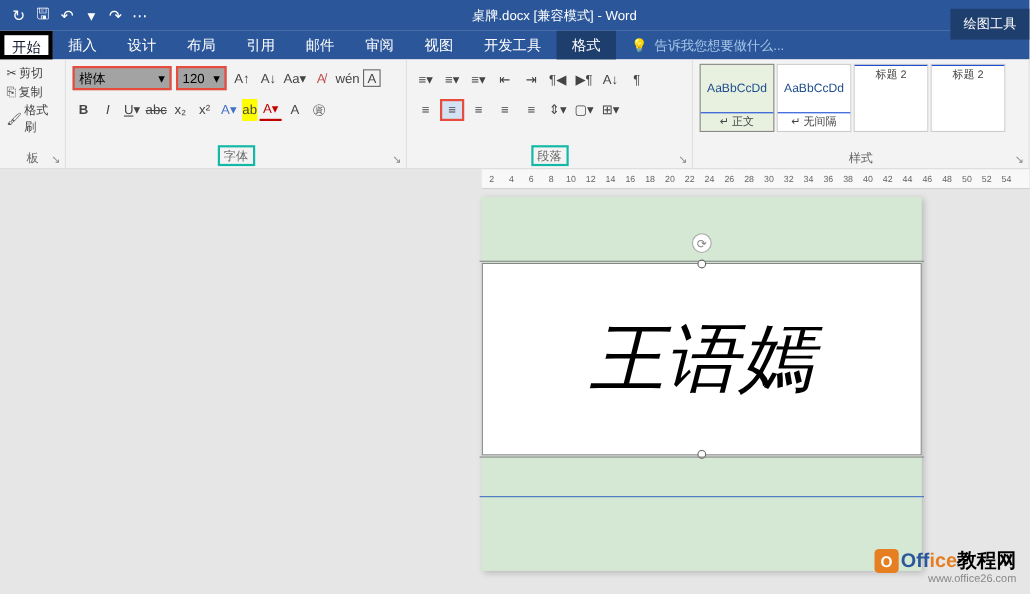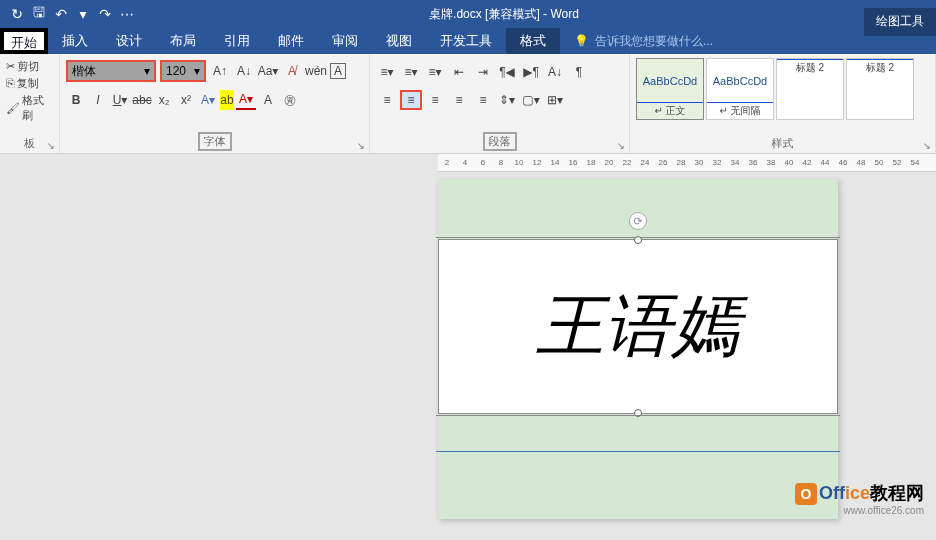--- a/index.html
+++ b/index.html
@@ -13,21 +13,21 @@
     
     .tabs { height: 26px; background: #2b579a; display: flex; color: white; font-size: 13px; }
     .tab { padding: 4px 14px; cursor: pointer; }
     .tab.active { background: white; color: #0f172a; border: 4px solid #000000; padding: 2px 7px; }
     .tab.format { background: #1e3e6e; }
     .tell-me { flex: 1; padding: 4px 14px; color: #a8c5e8; display: flex; align-items: center; gap: 6px; font-size: 12px; }
     
     .ribbon { height: 100px; background: #f3f3f3; border-bottom: 1px solid #d4d4d4; display: flex; }
     .group { border-right: 1px solid #e0e0e0; padding: 4px 6px; display: flex; flex-direction: column; position: relative; }
     .group-label { position: absolute; bottom: 2px; left: 50%; transform: translateX(-50%); font-size: 11px; color: #666; }
-    .group-label.hl { border: 2px solid #a3a3a3; padding: 0 4px; }
+    .group-label.hl { border: 2px solid #14b8a6; padding: 0 4px; }
     .launcher { position: absolute; bottom: 2px; right: 4px; font-size: 10px; color: #888; }
     
     .clipboard-group { width: 60px; }
     .clip-item { font-size: 11px; color: #444; display: flex; align-items: center; gap: 2px; padding: 1px 0; cursor: pointer; }
     
     .font-group { width: 310px; }
     .font-row1 { display: flex; gap: 4px; align-items: center; height: 26px; }
     .font-combo { border: 2px solid #e74c3c; height: 22px; font-size: 12px; padding: 0 4px; display: flex; align-items: center; background: #a3a3a3; }
     .font-combo.name { width: 90px; justify-content: space-between; }
     .font-combo.size { width: 46px; justify-content: space-between; }
@@ -51,21 +51,21 @@
     .ruler { position: absolute; top: 0; left: 438px; right: 0; height: 18px; background: #f8f8f8; font-size: 8px; color: #666; display: flex; align-items: center; overflow: hidden; border-bottom: 1px solid #ccc; }
     .ruler-mark { width: 18px; text-align: center; flex-shrink: 0; }
     
     .page { position: absolute; top: 25px; left: 438px; width: 400px; height: 340px; background: #d4e8d4; box-shadow: 2px 2px 6px rgba(0,0,0,0.2); }
     .text-box { position: absolute; top: 60px; left: 0; right: 0; height: 175px; background: white; border: 1px solid #888; display: flex; align-items: center; justify-content: center; }
     .text-content { font-size: 68px; font-family: "KaiTi", "楷体", serif; font-style: italic; }
     .handle { position: absolute; width: 8px; height: 8px; background: white; border: 1px solid #666; border-radius: 50%; }
     .rotate-handle { position: absolute; top: -28px; left: 50%; transform: translateX(-50%); width: 18px; height: 18px; border: 1px solid #aaa; border-radius: 50%; background: white; display: flex; align-items: center; justify-content: center; font-size: 11px; color: #888; }
     .sel-line { position: absolute; left: -2px; right: -2px; height: 1px; background: #888; }
     
-    .watermark { position: absolute; bottom: 24px; right: 12px; text-align: right; }
+    .watermark { position: absolute; bottom: 8px; right: 12px; text-align: right; }
     .wm-title { font-size: 18px; font-weight: bold; }
     .wm-title .off { color: #2b579a; }
     .wm-title .ice { color: #e67e22; }
     .wm-url { font-size: 10px; color: #888; }
     .wm-logo { display: inline-block; width: 22px; height: 22px; background: #e67e22; color: white; border-radius: 4px; text-align: center; line-height: 22px; font-size: 14px; font-weight: bold; vertical-align: middle; margin-right: 2px; }
   </style>
 </head>
 <body>
 
 <div class="titlebar">

